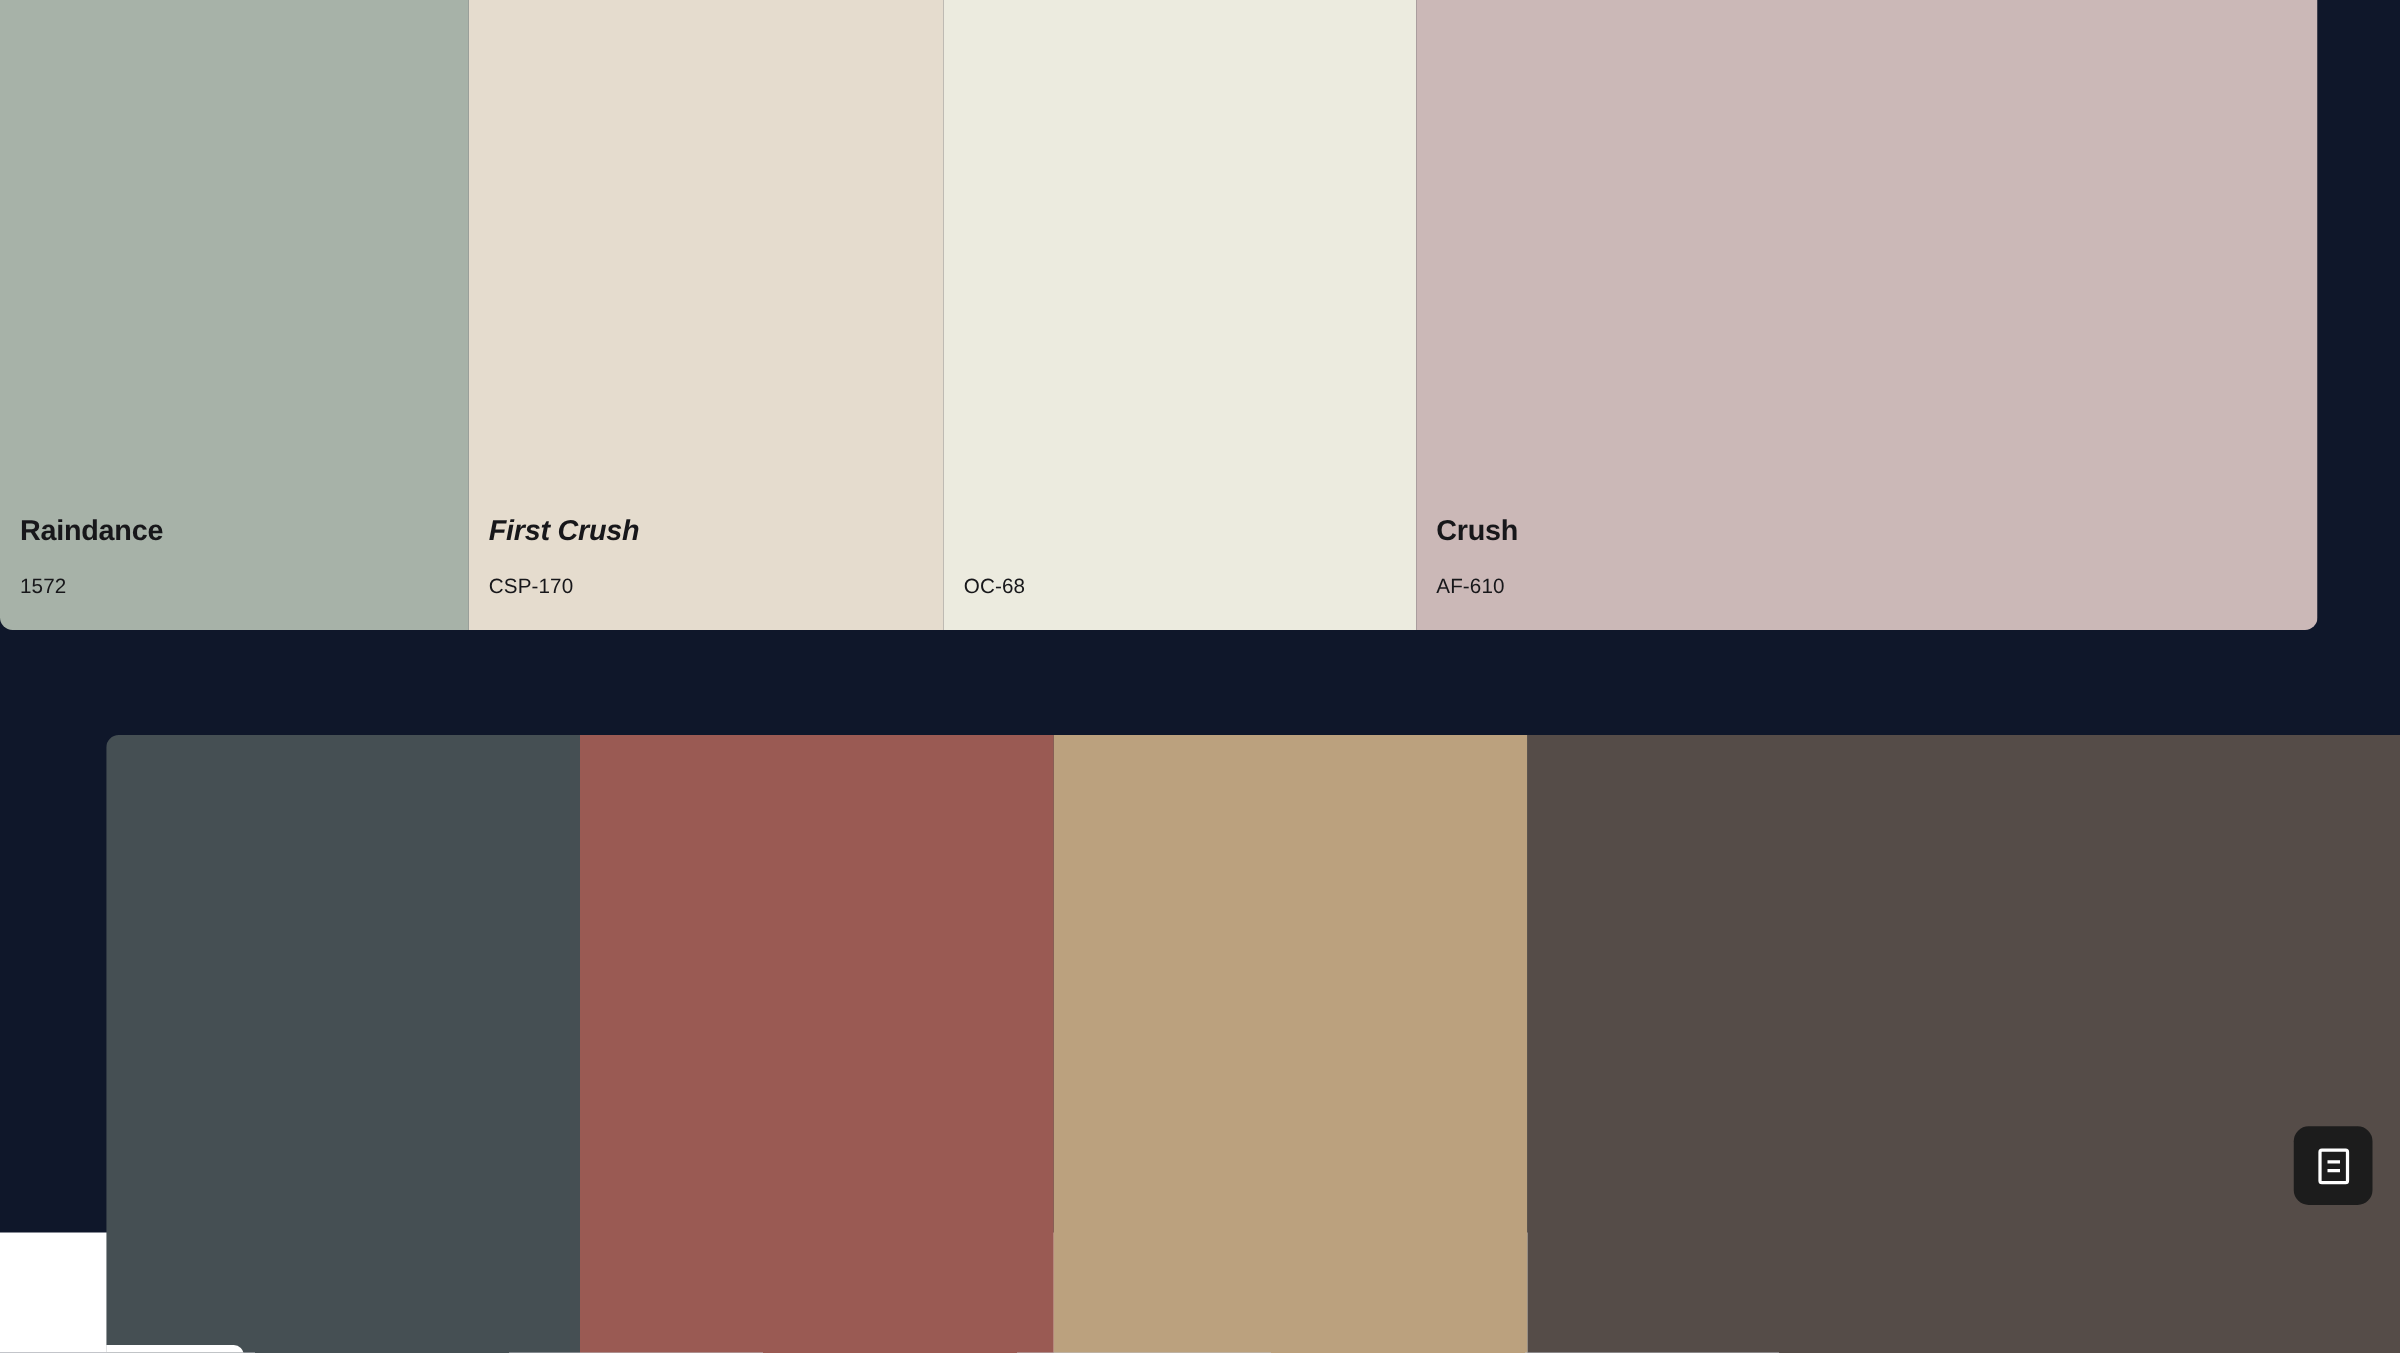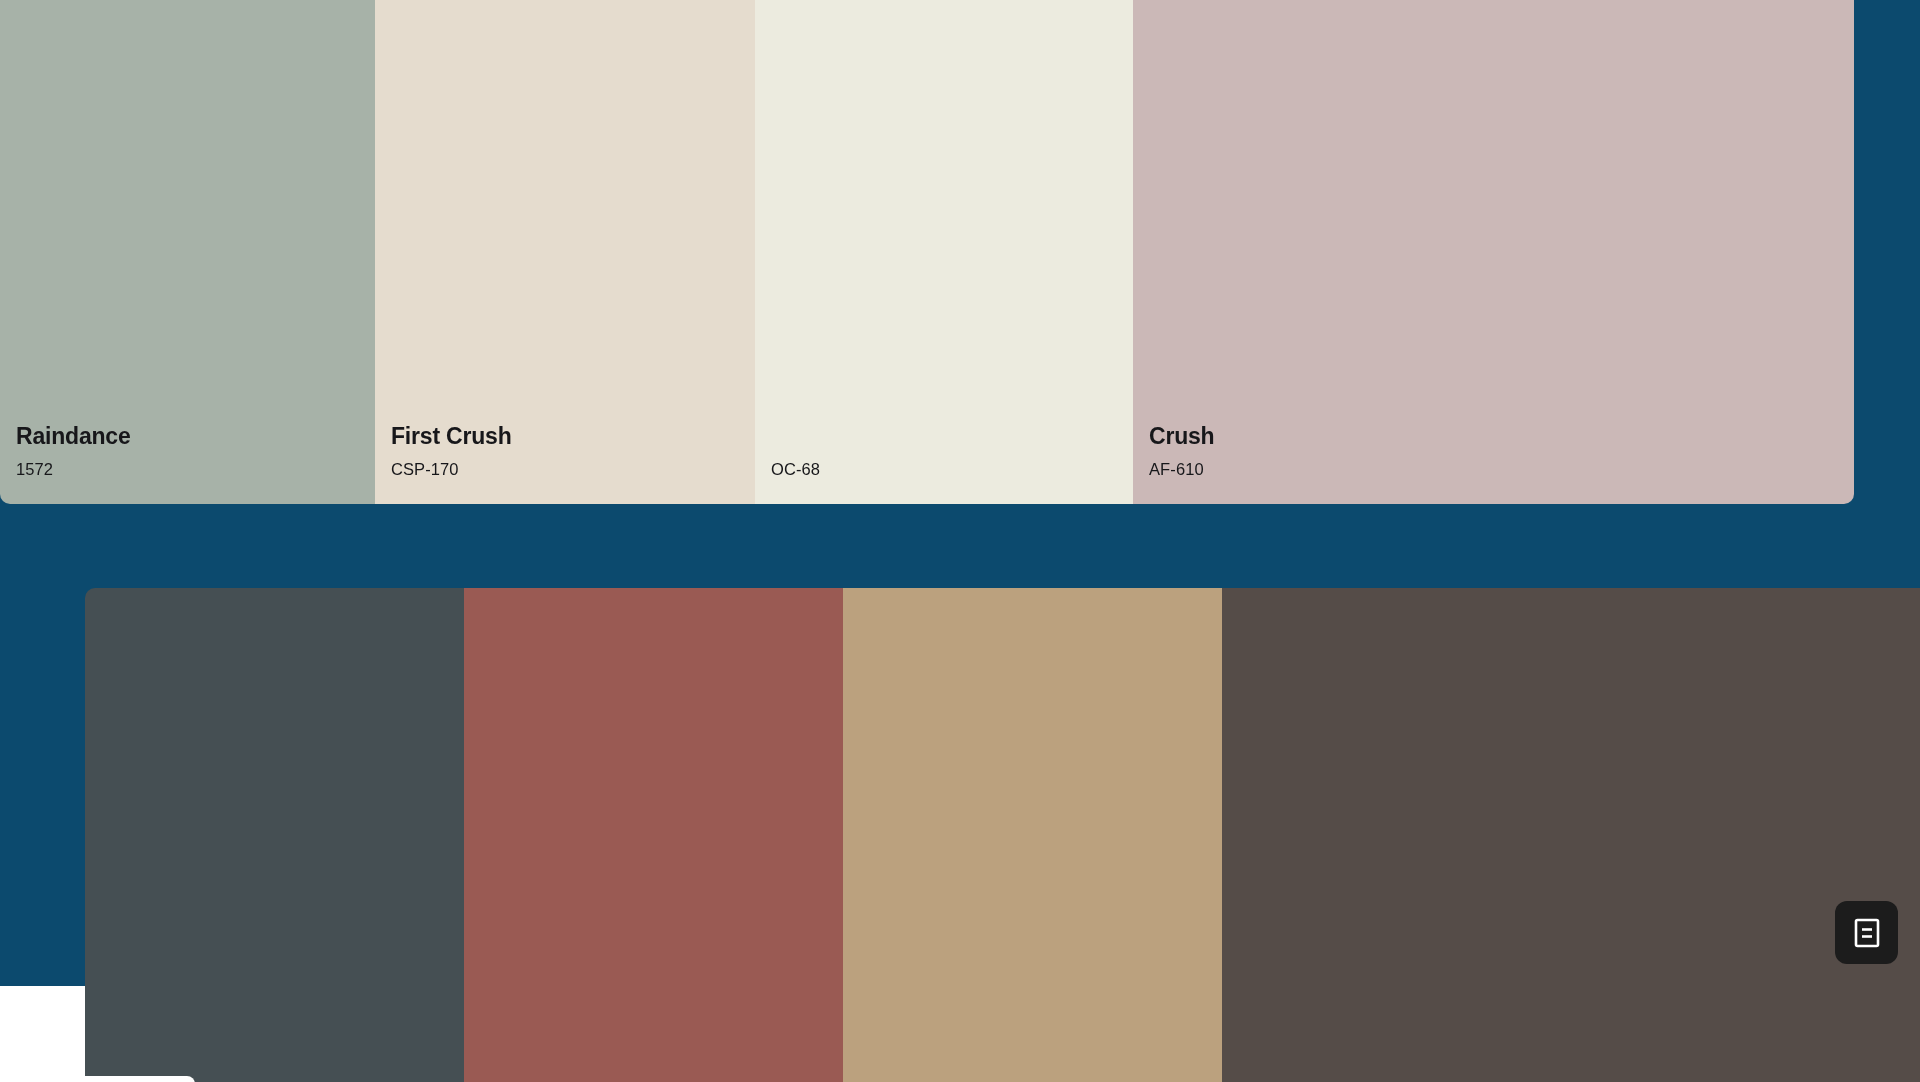--- a/index.html
+++ b/index.html
@@ -10,21 +10,21 @@
     overflow: hidden;
     background: #ffffff;
     font-family: "Liberation Sans", sans-serif;
     -webkit-font-smoothing: antialiased;
   }
 
   #app {
     position: relative;
     width: 1920px;
     height: 986px;
-    background: #0c4a6e;
+    background: #0f172a;
   }
 
   
   .swatch-row {
     position: absolute;
     display: flex;
     overflow: hidden;
   }
 
   .swatch {
@@ -45,21 +45,21 @@
     font-weight: 700;
     line-height: 1.18;
     letter-spacing: -0.2px;
     white-space: nowrap;
   }
 
   .swatch-code {
     font-size: 16.5px;
     font-weight: 400;
     line-height: 1.35;
-    margin-top: 8px;
+    margin-top: 20px;
     letter-spacing: 0.1px;
     white-space: nowrap;
   }
 
   
   #row-top {
     left: 0;
     top: -496px;
     width: 1854px;
     height: 1000px;
@@ -112,21 +112,21 @@
 
   <div class="swatch-row" id="row-top">
       <div class="swatch" style="width: 375px; background: rgb(167, 178, 168);">
         <div class="swatch-caption">
           <div class="swatch-name" style="color: rgb(23, 23, 26);">Raindance</div>
           <div class="swatch-code" style="color: rgb(23, 23, 26);">1572</div>
         </div>
       </div>
       <div class="swatch" style="width: 380px; background: rgb(229, 220, 206);">
         <div class="swatch-caption">
-          <div class="swatch-name" style="color: rgb(23, 23, 26);">First Crush</div>
+          <div class="swatch-name" style="color: rgb(23, 23, 26); font-style: italic;">First Crush</div>
           <div class="swatch-code" style="color: rgb(23, 23, 26);">CSP-170</div>
         </div>
       </div>
       <div class="swatch" style="width: 378px; background: rgb(236, 235, 223);">
         <div class="swatch-caption">
           <div class="swatch-code" style="color: rgb(23, 23, 26);">OC-68</div>
         </div>
       </div>
       <div class="swatch" style="width: 721px; background: rgb(203, 184, 183);">
         <div class="swatch-caption">

